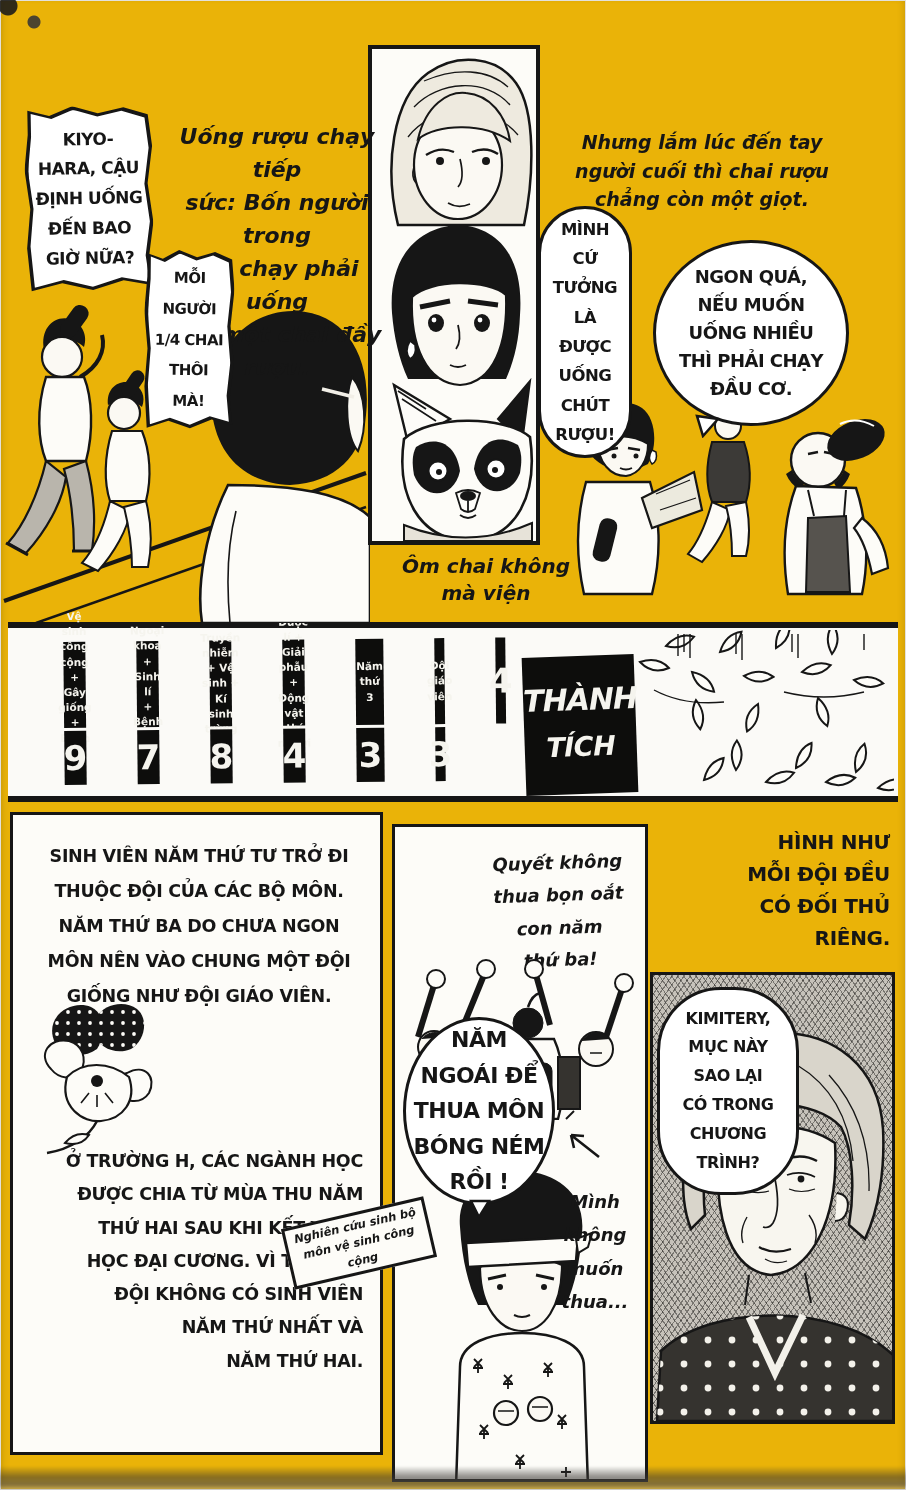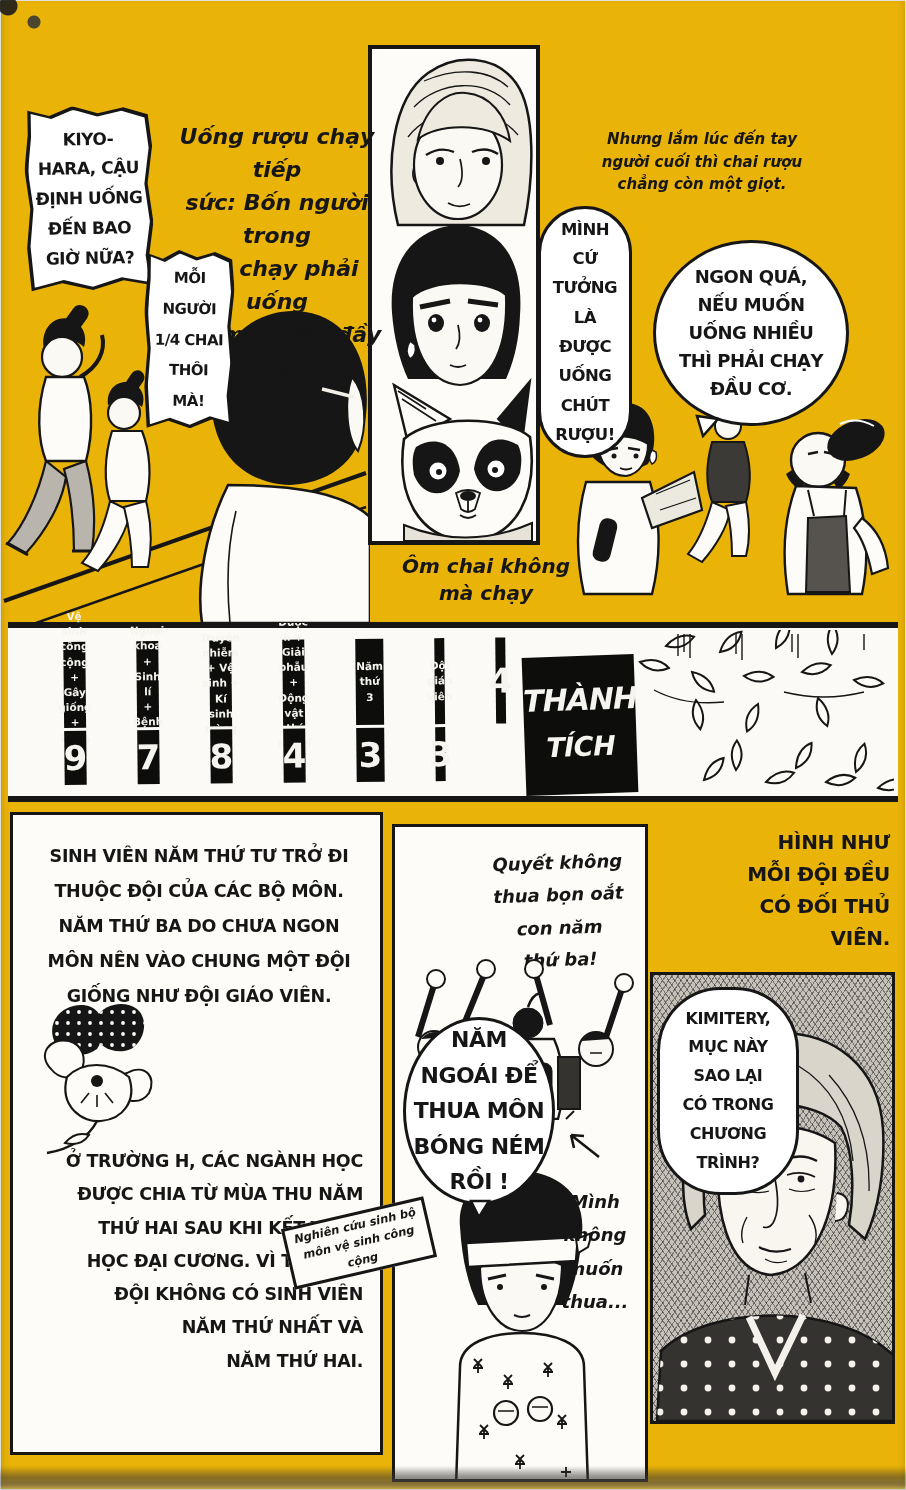--- a/index.html
+++ b/index.html
@@ -167,21 +167,21 @@
 GIỜ NỮA?</div>
       </div>
   </div>
 
   <div class="abs comic hand" style="left:166px;top:120px;width:222px;font-size:22px;line-height:1.5;z-index:5">Uống rượu chạy tiếp
 sức: Bốn người trong
 lúc chạy phải uống
 hét một chai đầy
 rượu.</div>
 
-  <div class="abs comic hand" style="left:572px;top:128px;width:260px;font-size:15px;line-height:1.5;z-index:5">Nhưng lắm lúc đến tay
+  <div class="abs comic hand" style="left:572px;top:128px;width:260px;font-size:19px;line-height:1.5;z-index:5">Nhưng lắm lúc đến tay
 người cuối thì chai rượu
 chẳng còn một giọt.</div>
 
   <div class="jag" style="left:144px;top:250px;width:90px;height:180px;transform:rotate(0.6deg)">
     <div class="jag-in">
         <div class="comic" style="font-size:15px;line-height:2.05;letter-spacing:-0.5px">MỖI
 NGƯỜI
 1/4 CHAI
 THÔI
 MÀ!</div>
@@ -204,21 +204,21 @@
 NẾU MUỐN
 UỐNG NHIỀU
 THÌ PHẢI CHẠY
 ĐẦU CƠ.</div>
   </div>
   <svg class="abs" style="left:694px;top:414px;z-index:6" width="26" height="24" viewBox="0 0 26 24">
     <path d="M3,2 L24,5 L9,22 Z" fill="#fff" stroke="#161616" stroke-width="2.5"></path>
   </svg>
 
   <div class="abs comic hand" style="left:398px;top:553px;width:176px;font-size:20px;line-height:1.35;z-index:5">Ôm chai không
-mà chạy</div>
+mà viện</div>
 
   <div class="strip">
     <div class="board">
       <div class="cell h">Vệ sinh
 công cộng +
 Gây giống +
 Bệnh viện</div>
       <div class="cell h">Ngoại khoa
 + Sinh lí
 + Bệnh lí</div>
@@ -430,21 +430,21 @@
   </div>
 
   <div class="sign">
     <div class="comic hand" style="font-size:11.5px;line-height:1.5">Nghiên cứu sinh bộ
 môn vệ sinh công cộng</div>
   </div>
 
   <div class="abs comic" style="left:694px;top:826px;width:196px;font-size:20px;line-height:1.6;text-align:right;letter-spacing:-0.3px">HÌNH NHƯ
 MỖI ĐỘI ĐỀU
 CÓ ĐỐI THỦ
-VIÊN.</div>
+RIÊNG.</div>
 
   <div class="panel hatch" style="left:650px;top:972px;width:245px;height:452px;padding-left:46px;">
     <svg style="position:absolute;left:0;bottom:0" width="245" height="400" viewBox="0 0 245 400">
       <defs>
         <pattern id="kdots" width="24" height="24" patternUnits="userSpaceOnUse">
             <circle cx="7" cy="7" r="3.4" fill="#f3f1ea"></circle>
           </pattern>
       </defs>
       <path d="M30,150 C18,70 62,16 122,12 C182,10 226,46 230,108 C232,148 226,188 212,218 L196,204 C202,168 200,128 188,106 C162,78 98,76 72,102 C54,122 48,158 52,194 L38,208 C30,188 30,170 30,150 Z" fill="#d9d5cb" stroke="#161616" stroke-width="2.5"></path>
       <ellipse cx="52" cy="56" rx="27" ry="21" fill="#d9d5cb" stroke="#161616" stroke-width="2.5"></ellipse>

